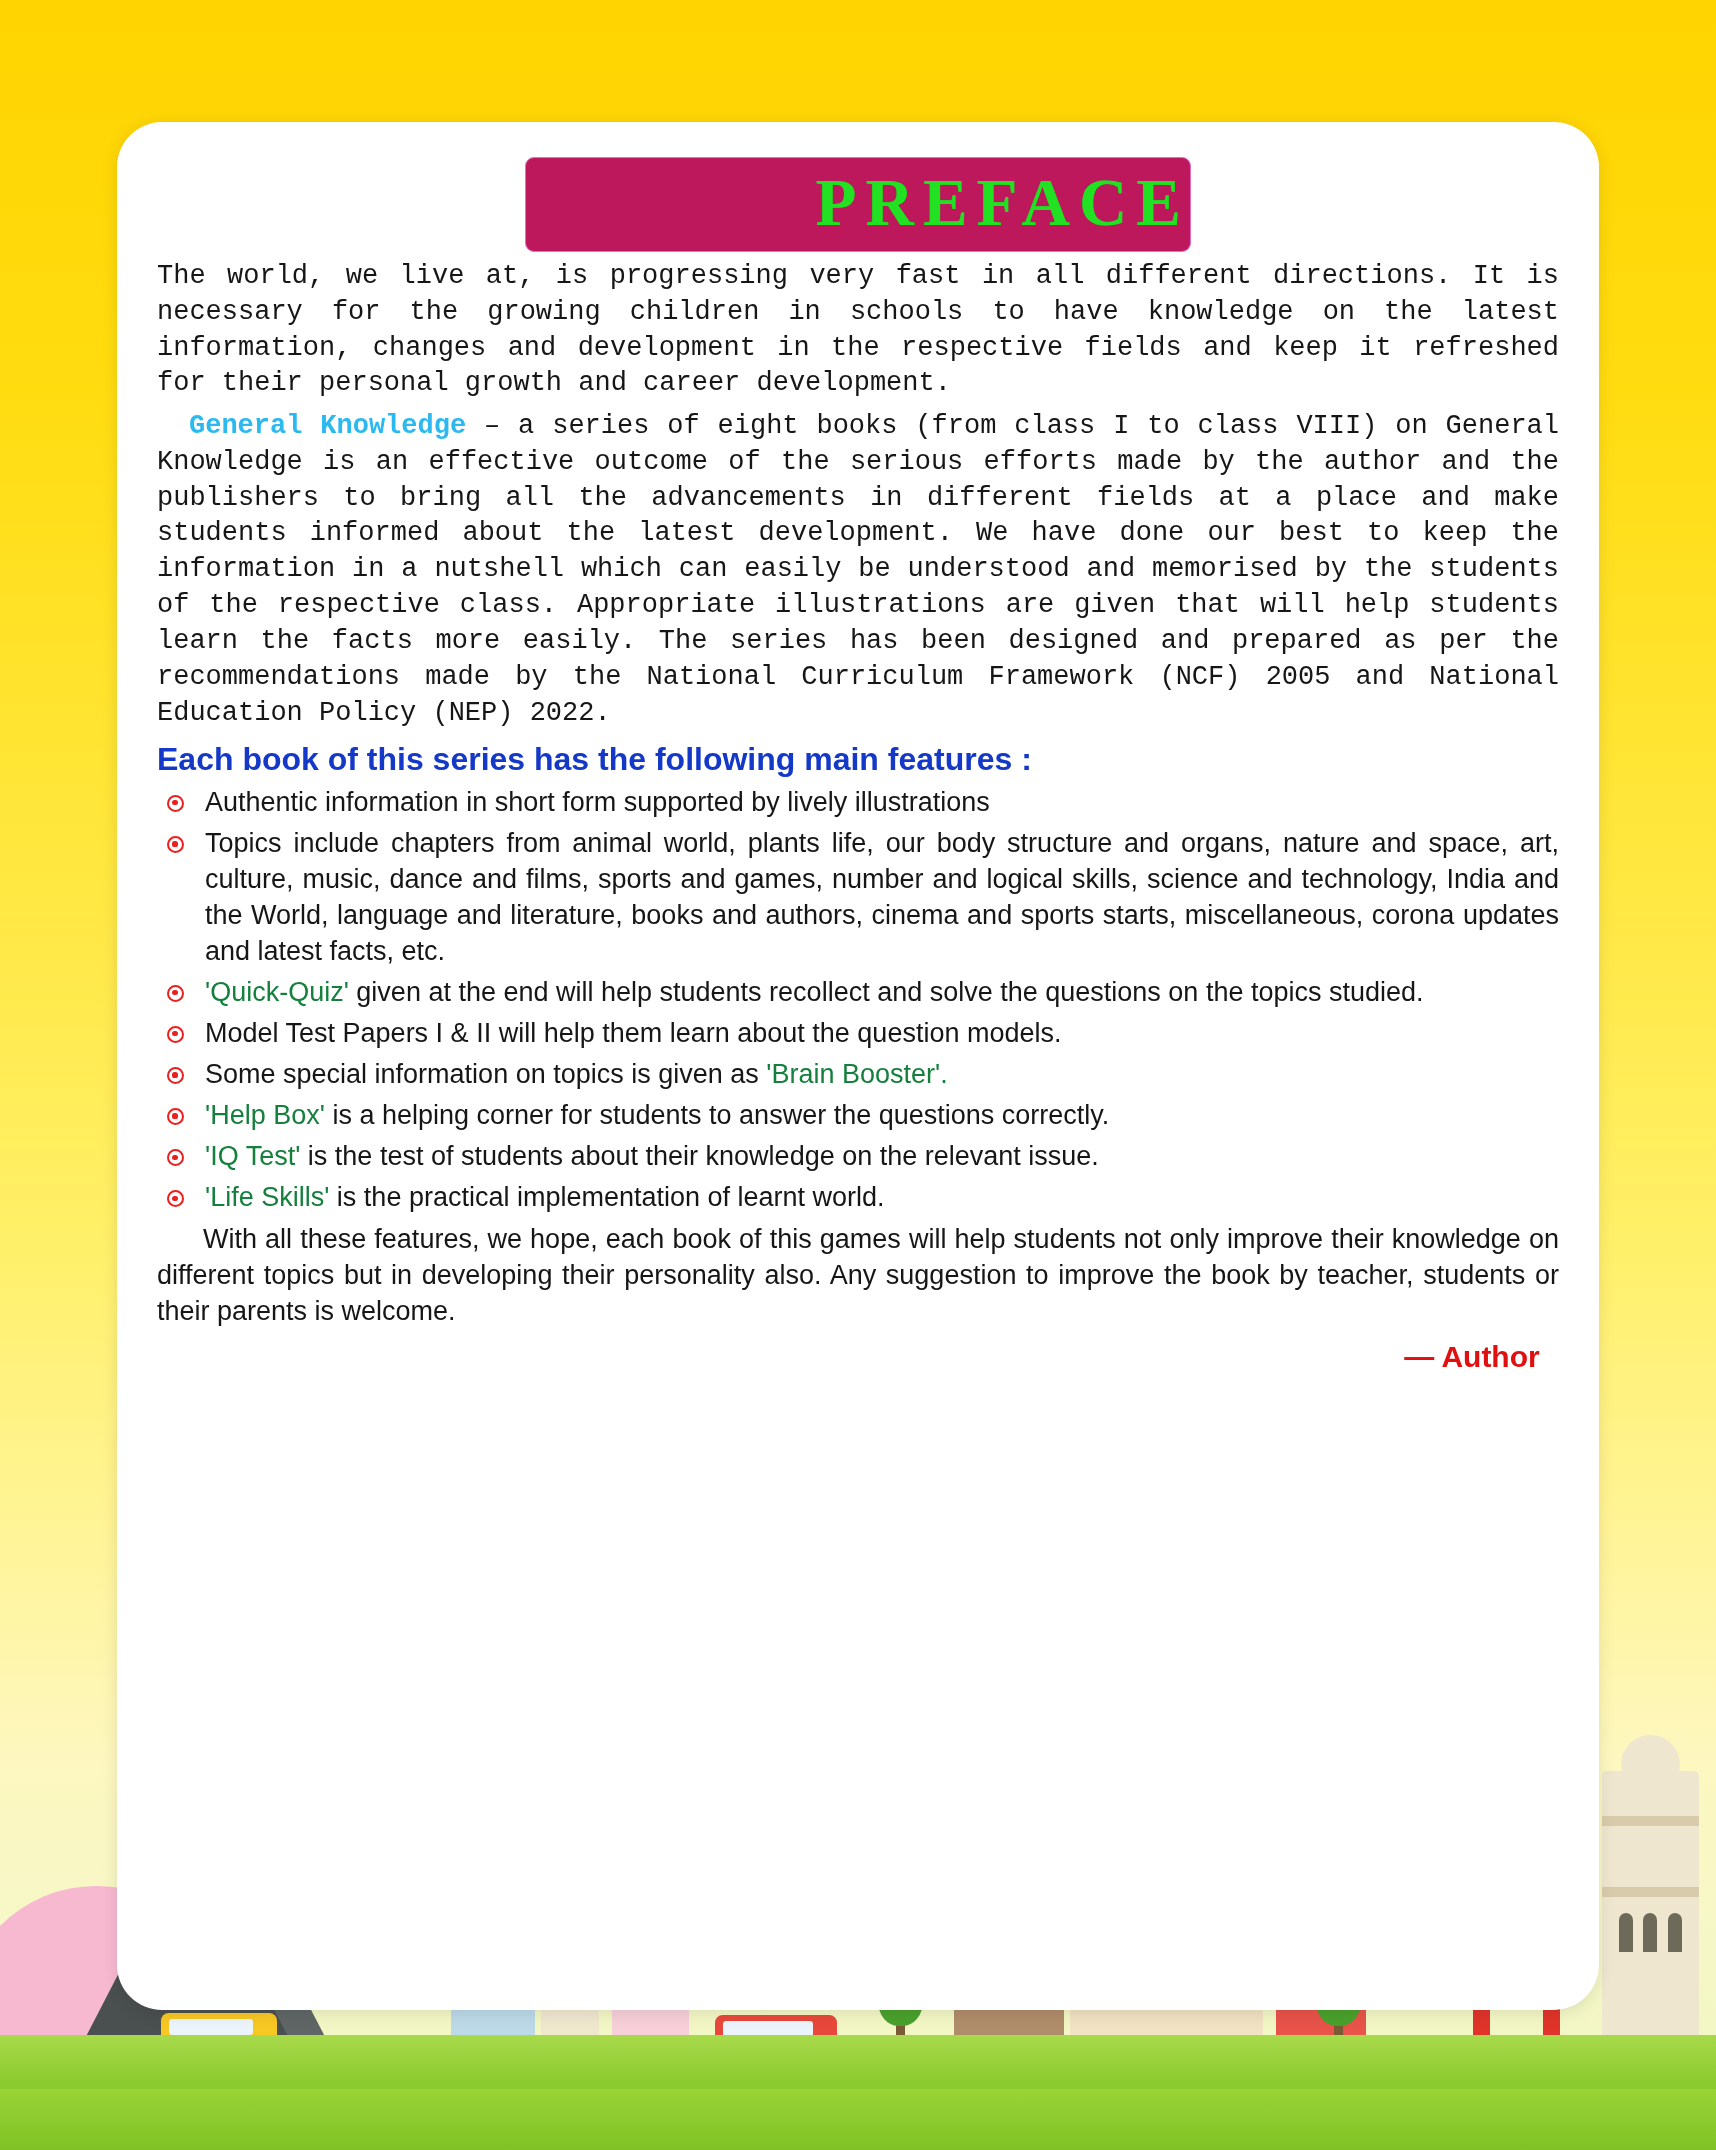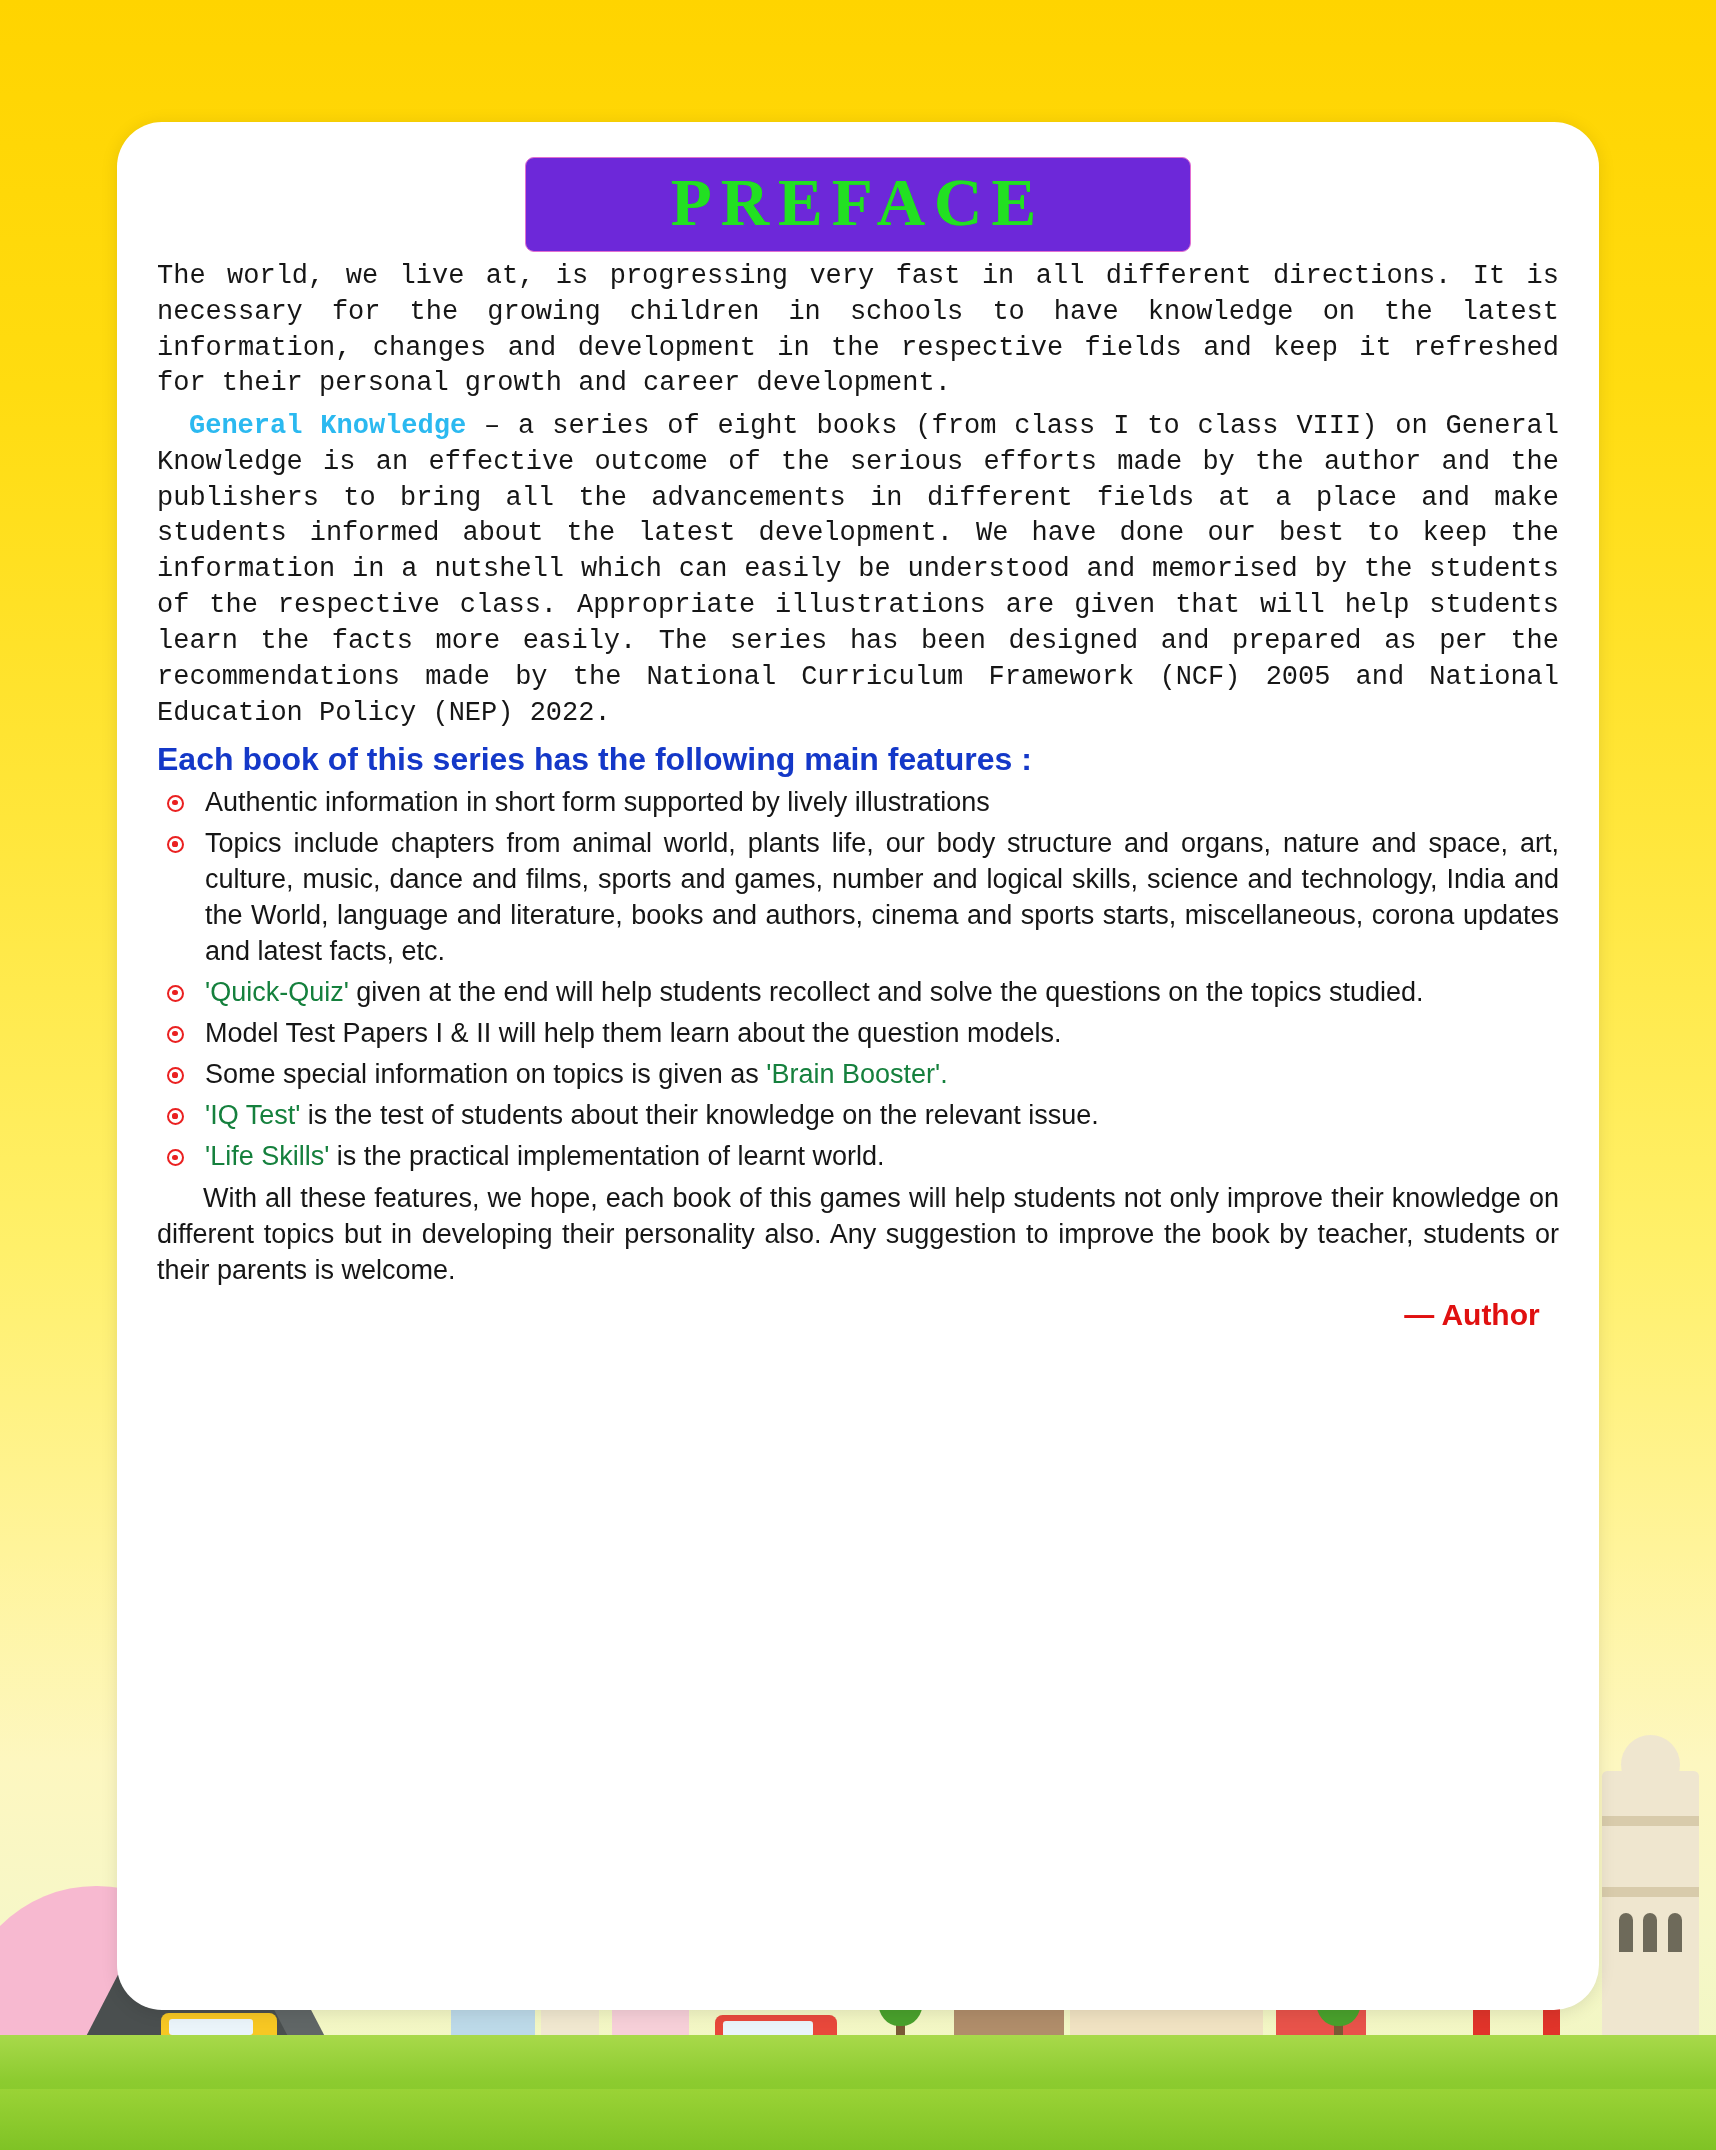--- a/index.html
+++ b/index.html
@@ -216,24 +216,24 @@
     border-radius: 45px;
     box-shadow: 0 2.6px 17px rgba(0,0,0,0.10);
     box-sizing: border-box;
     padding: 17px 40px 19.3px 40px;
   }
 
   
   .title-box {
     width: 664px;
     margin: 18px auto 3.9px auto;
-    background: #6d28d9;
+    background: #be185d;
     border: 1.9px solid #e26fd2;
     border-radius: 9px;
-    text-align: center;
+    text-align: right;
     padding: 9px 0 14px 0;
   }
   .title-box h1 {
     margin: 0;
     font-family: "Liberation Serif", serif;
     font-weight: bold;
     font-size: 67px;
     letter-spacing: 9px;
     color: #22e022;
     text-shadow: 0 0 0.6px #13b813;
@@ -409,20 +409,23 @@
       <li>
         <span class="bullet"></span><span></span><span class="cyan">'Quick-Quiz'</span><span> given at the end will help students recollect and solve the questions on the topics studied.</span>
       </li>
       <li>
         <span class="bullet"></span><span></span><span class="cyan"></span><span>Model Test Papers I &amp; II will help them learn about the question models.</span>
       </li>
       <li>
         <span class="bullet"></span><span>Some special information on topics is given as </span><span class="cyan">'Brain Booster'.</span><span></span>
       </li>
       <li>
+        <span class="bullet"></span><span></span><span class="cyan">'Help Box'</span><span> is a helping corner for students to answer the questions correctly.</span>
+      </li>
+      <li>
         <span class="bullet"></span><span></span><span class="cyan">'IQ Test'</span><span> is the test of students about their knowledge on the relevant issue.</span>
       </li>
       <li>
         <span class="bullet"></span><span></span><span class="cyan">'Life Skills'</span><span> is the practical implementation of learnt world.</span>
       </li>
     </ul>
 
     <p class="closing">With all these features, we hope, each book of this games will help students not only improve their knowledge on different topics but in developing their personality also. Any suggestion to improve the book by teacher, students or their parents is welcome.</p>
 
     <p class="author">— Author</p>

